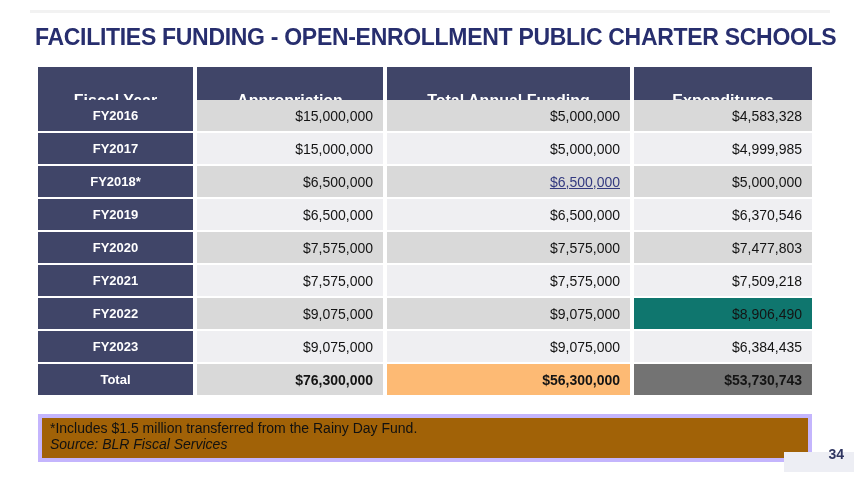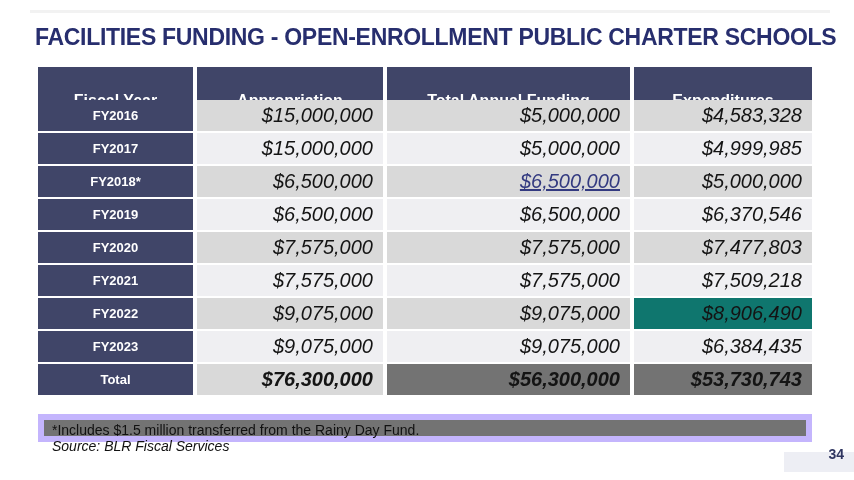--- a/index.html
+++ b/index.html
@@ -33,31 +33,31 @@
     font-weight: bold; font-size: 16px;
     display: flex; align-items: flex-end; justify-content: center;
     padding-bottom: 7px; box-sizing: border-box;
   }
   .ycell {
     background: #404568; color: #ffffff;
     font-weight: bold; font-size: 13px;
     display: flex; align-items: center; justify-content: center;
   }
   .dcell {
-    color: #141414; font-size: 20px;
+    color: #141414; font-size: 14px;
     display: flex; align-items: center; justify-content: flex-end;
-    padding-right: 10px; box-sizing: border-box; font-style: italic;
+    padding-right: 10px; box-sizing: border-box;
   }
   .dcell.total, .ycell.total { font-weight: bold; }
   .link-text {
     color: #333A80; text-decoration: underline; cursor: pointer;
   }
   .footnote-box {
-    position: absolute; left: 38px; top: 414px; width: 774px; height: 28px;
-    border: 6px solid #c4b5fd; background: #737373;
+    position: absolute; left: 38px; top: 414px; width: 774px; height: 48px;
+    border: 4px solid #c4b5fd; background: #a16207;
     box-sizing: border-box; padding: 2px 8px;
     font-size: 14px; color: #111111; line-height: 16px;
   }
   .footnote-line1 { font-style: normal; }
   .footnote-line2 { font-style: italic; }
   .page-strip {
     position: absolute; right: 0; top: 452px; width: 70px; height: 20px;
     background: #edeef4;
   }
   .page-number {
@@ -107,21 +107,21 @@
     <div class="ycell">FY2022</div>
     <div class="dcell" style="background: rgb(217, 217, 217);">$9,075,000</div>
     <div class="dcell" style="background: rgb(217, 217, 217);">$9,075,000</div>
     <div class="dcell" style="background: #0f766e;">$8,906,490</div>
     <div class="ycell">FY2023</div>
     <div class="dcell" style="background: rgb(239, 239, 242);">$9,075,000</div>
     <div class="dcell" style="background: rgb(239, 239, 242);">$9,075,000</div>
     <div class="dcell" style="background: rgb(239, 239, 242);">$6,384,435</div>
     <div class="ycell total">Total</div>
     <div class="dcell total" style="background: rgb(217, 217, 217);">$76,300,000</div>
-    <div class="dcell total" style="background: #737373;">$56,300,000</div>
+    <div class="dcell total" style="background: #fdba74;">$56,300,000</div>
     <div class="dcell total" style="background: #737373;">$53,730,743</div>
   </div>
 
 <div class="footnote-box">
   <div class="footnote-line1">*Includes $1.5 million transferred from the Rainy Day Fund.</div>
   <div class="footnote-line2">Source: BLR Fiscal Services</div>
 </div>
 
 <div class="page-strip"></div>
 <div class="page-number">34</div>

